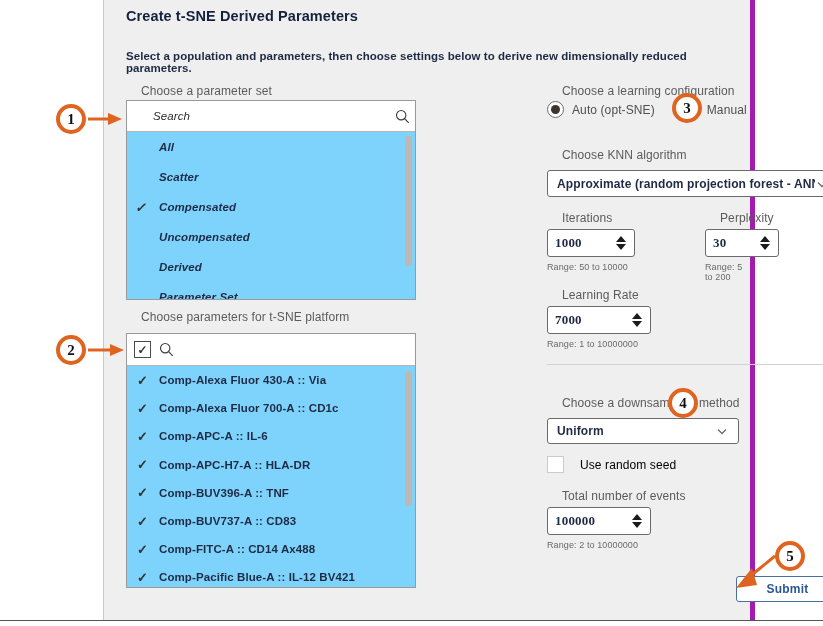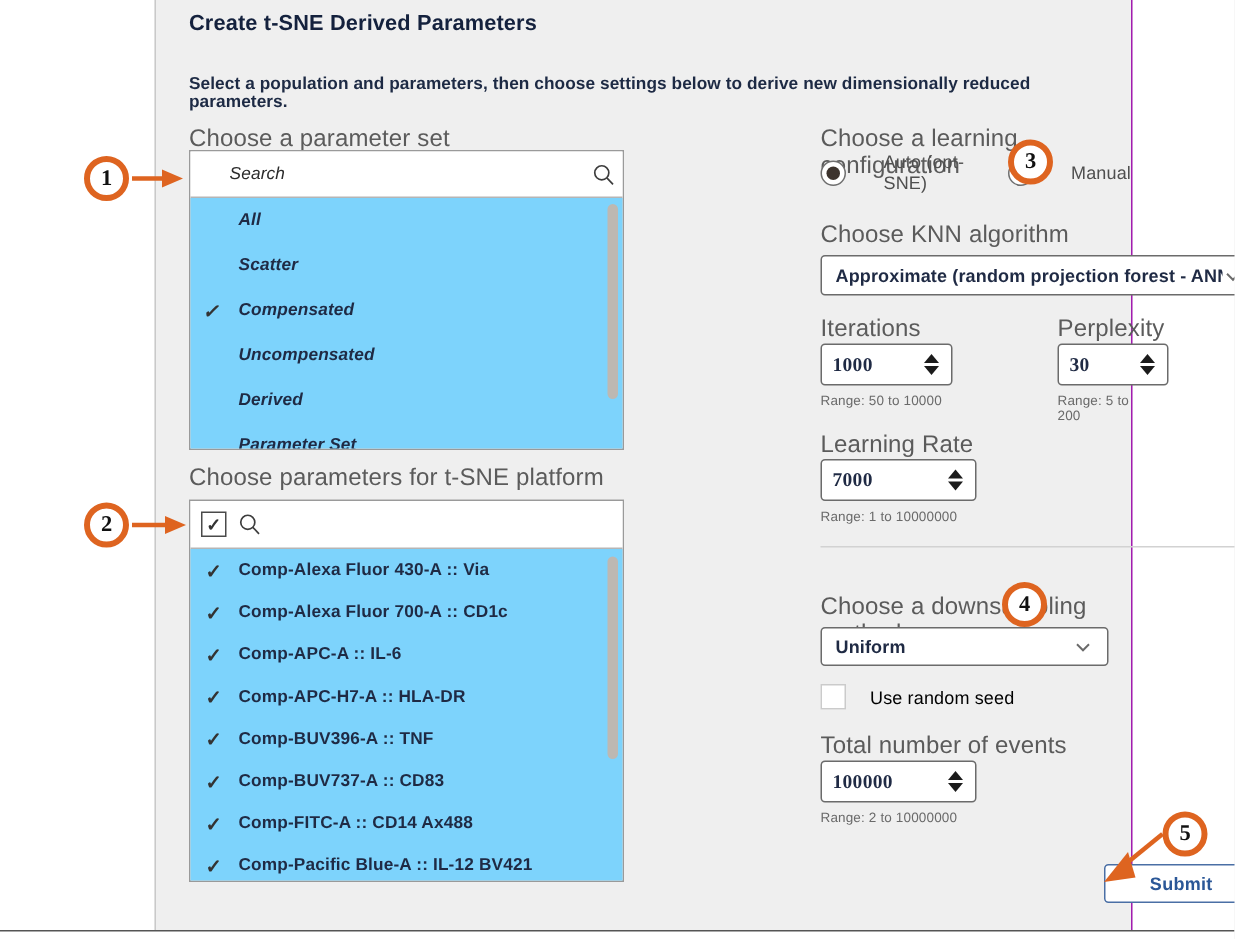--- a/index.html
+++ b/index.html
@@ -12,42 +12,42 @@
     overflow: hidden;
     -webkit-font-smoothing: antialiased;
   }
 
   
   #panel {
     position: absolute;
     left: 103px; top: 0; width: 652px; height: 620px;
     background: #efefef;
     border-left: 1px solid #c9c9c9;
-    border-right: 1px solid #a21caf;
+    border-right: 5px solid #a21caf;
   }
   #bottom-rule {
     position: absolute; left: 0; top: 620px; width: 823px; height: 1px;
     background: #555555;
   }
 
   #inner { position:absolute; left:0; top:0; right:0; bottom:0; }
 
   .title {
     position: absolute; left: 22px; top: 8px;
     font-size: 14.5px; font-weight: bold; color: #14213d;
     letter-spacing: .1px;
   }
   .subtitle {
     position: absolute; left: 22px; top: 50px;
     font-size: 11.5px; font-weight: bold; color: #1d2a44;
     letter-spacing: .05px;
   }
 
   .fieldlabel {
-    font-size: 16px; color: #5b5b5b; letter-spacing: .1px;
+    font-size: 12px; color: #5b5b5b; letter-spacing: .1px; margin-left: 15px;
   }
   .rangehint { font-size: 9px; color: #6a6a6a; letter-spacing:.1px; }
 
   
   .lbl-paramset { position:absolute; left:22px; top:84px; }
   .box {
     position:absolute;
     background:#ffffff;
     border:1px solid #9a9a9a;
   }
@@ -105,21 +105,21 @@
   }
   .lbl-learncfg { position:absolute; left:443px; top:84px; }
 
   .radiorow { position:absolute; left:443px; top:101px; display:flex; align-items:center; }
   .radio {
     width:17px; height:17px; border-radius:50%; border:1.5px solid #6f6f6f;
     background:#fff; display:flex; align-items:center; justify-content:center;
     flex:0 0 17px;
   }
   .radio .dot { width:9px; height:9px; border-radius:50%; background:#3d342e; }
-  .radiolabel { font-size:12px; color:#4f4f4f; margin-left:25px; letter-spacing:.1px; }
+  .radiolabel { font-size:12px; color:#4f4f4f; margin-left:8px; letter-spacing:.1px; }
   .radiogap { width:27px; }
 
   .lbl-knn { position:absolute; left:443px; top:148px; }
   .select {
     position:absolute; background:#fff; border:1px solid #6b6b6b; border-radius:3px;
     display:flex; align-items:center; padding:0 9px;
     font-size:12px; font-weight:bold; color:#1f2a44; letter-spacing:.1px;
   }
   #knn-select { left:443px; top:170px; width:292px; height:27px; }
   #ds-select  { left:443px; top:418px; width:192px; height:26px; }

